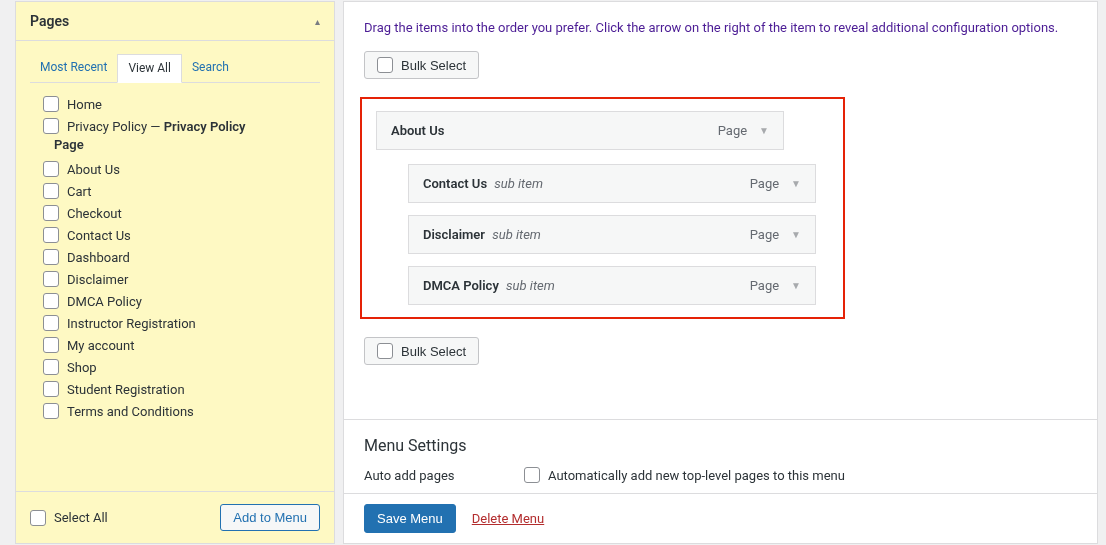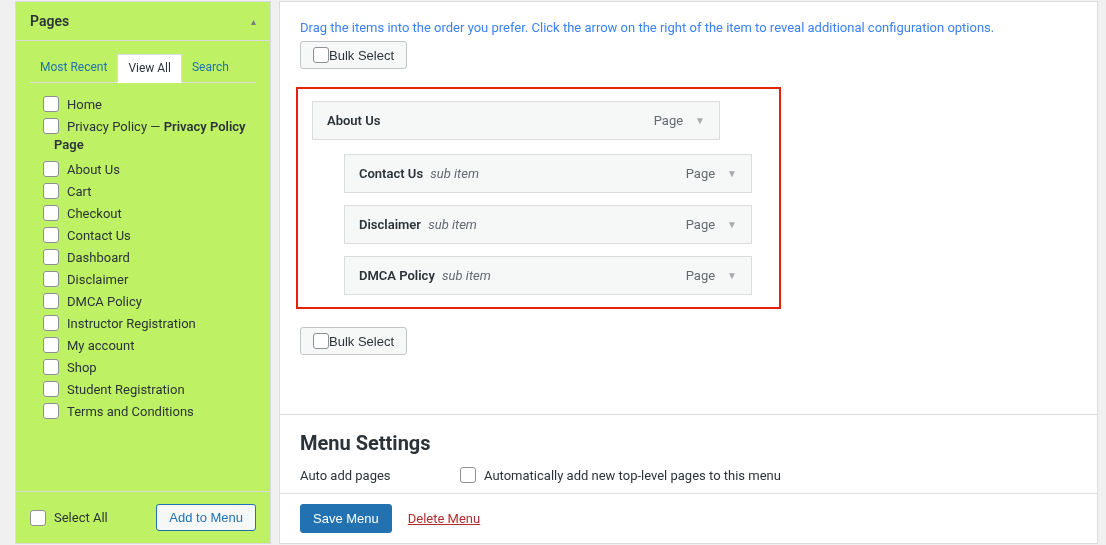--- a/index.html
+++ b/index.html
@@ -9,22 +9,22 @@
     font-family: -apple-system, BlinkMacSystemFont, "Segoe UI", Roboto, sans-serif;
     font-size: 13px;
     color: #2c3338;
     background: #f0f0f1;
     width: 1106px;
     height: 545px;
     overflow: hidden;
     display: flex;
   }
   .left-panel {
-    width: 256px;
-    background: #bef264;
+    width: 320px;
+    background: #fef9c3;
     border: 1px solid #dcdcde;
     margin: 1px 8px 1px 15px;
     display: flex;
     flex-direction: column;
   }
   .panel-header {
     display: flex;
     justify-content: space-between;
     align-items: center;
     padding: 11px 14px;
@@ -135,27 +135,28 @@
     padding: 4px 8px;
     width: 260px;
     height: 30px;
     font-size: 14px;
   }
   .content {
     padding: 18px 20px 10px;
     flex: 1;
   }
   .hint {
-    color: #3b82f6;
-    font-size: 13px;
-    margin-bottom: 6px;
+    color: #4c1d95;
+    font-size: 13px;
+    margin-bottom: 16px;
   }
   .bulk-select-btn {
     display: inline-flex;
     align-items: center;
+    gap: 8px;
     background: #f6f7f7;
     border: 1px solid #c3c4c7;
     border-radius: 3px;
     padding: 5px 12px;
     cursor: pointer;
     color: #2c3338;
     font-size: 13px;
   }
   .bulk-select-btn .cb {
     margin-right: 0;
@@ -212,22 +213,22 @@
     font-size: 10px;
     color: #a7aaad;
     cursor: pointer;
   }
   .settings-section {
     border-top: 1px solid #dcdcde;
     padding: 16px 20px 10px;
   }
   .settings-section h3 {
     margin: 0 0 12px;
-    font-size: 20px;
-    font-weight: 700;
+    font-size: 16px;
+    font-weight: 400;
   }
   .setting-row {
     display: flex;
     align-items: center;
     font-size: 13px;
   }
   .setting-row .label {
     width: 160px;
     color: #2c3338;
   }

